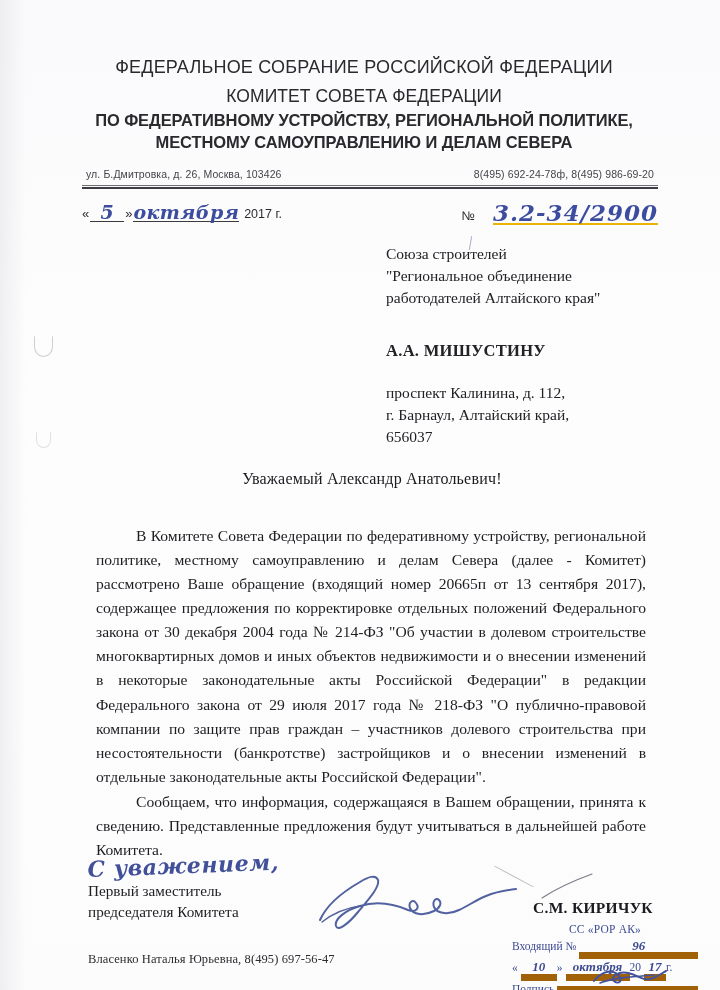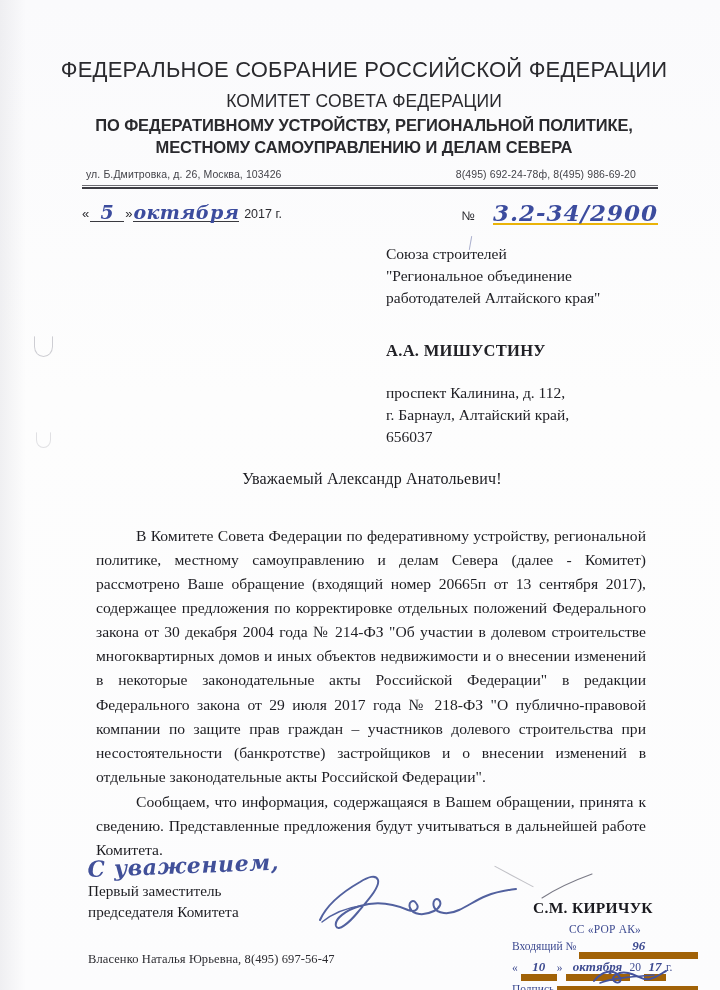--- a/index.html
+++ b/index.html
@@ -49,21 +49,21 @@
   .letterhead {
     position: absolute;
     left: 60px;
     right: 52px;
     top: 56px;
     text-align: center;
     font-family: "Liberation Sans", "DejaVu Sans", sans-serif;
     color: #2a2a2e;
   }
   .lh-line1 {
-    font-size: 22px;
+    font-size: 18px;
     letter-spacing: 0.2px;
     line-height: 1.25;
     white-space: nowrap;
     text-align: center;
   }
   .lh-line2 {
     font-size: 17.5px;
     font-weight: normal;
     letter-spacing: 0.1px;
     line-height: 1.5;
@@ -73,21 +73,21 @@
     font-size: 16.5px;
     font-weight: bold;
     line-height: 1.35;
     letter-spacing: -0.1px;
     white-space: nowrap;
   }
 
   .contacts {
     position: absolute;
     left: 86px;
-    right: 84px;
+    right: 66px;
     top: 168px;
     display: flex;
     justify-content: space-between;
     align-items: baseline;
     font-family: "Liberation Sans", "DejaVu Sans", sans-serif;
     font-size: 10.5px;
     color: #44444a;
     letter-spacing: 0.1px;
     gap: 46px;
   }

